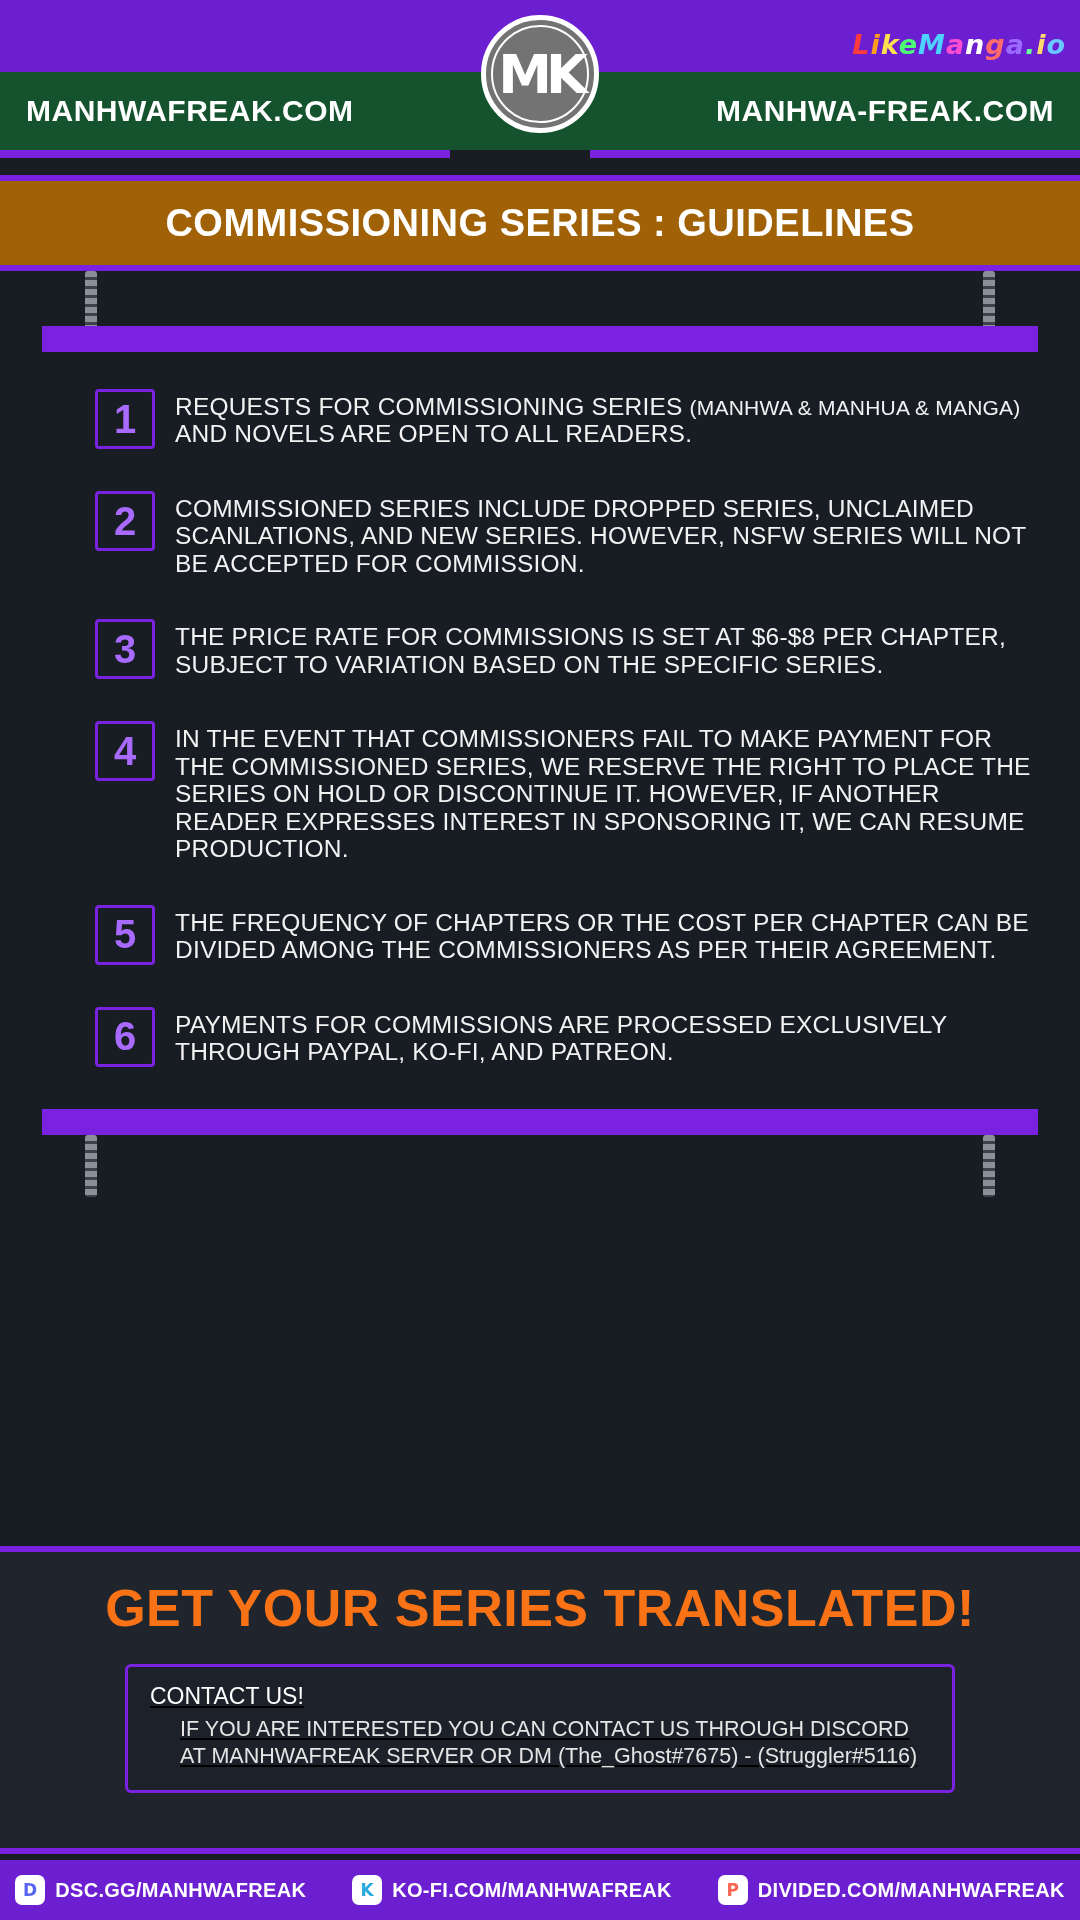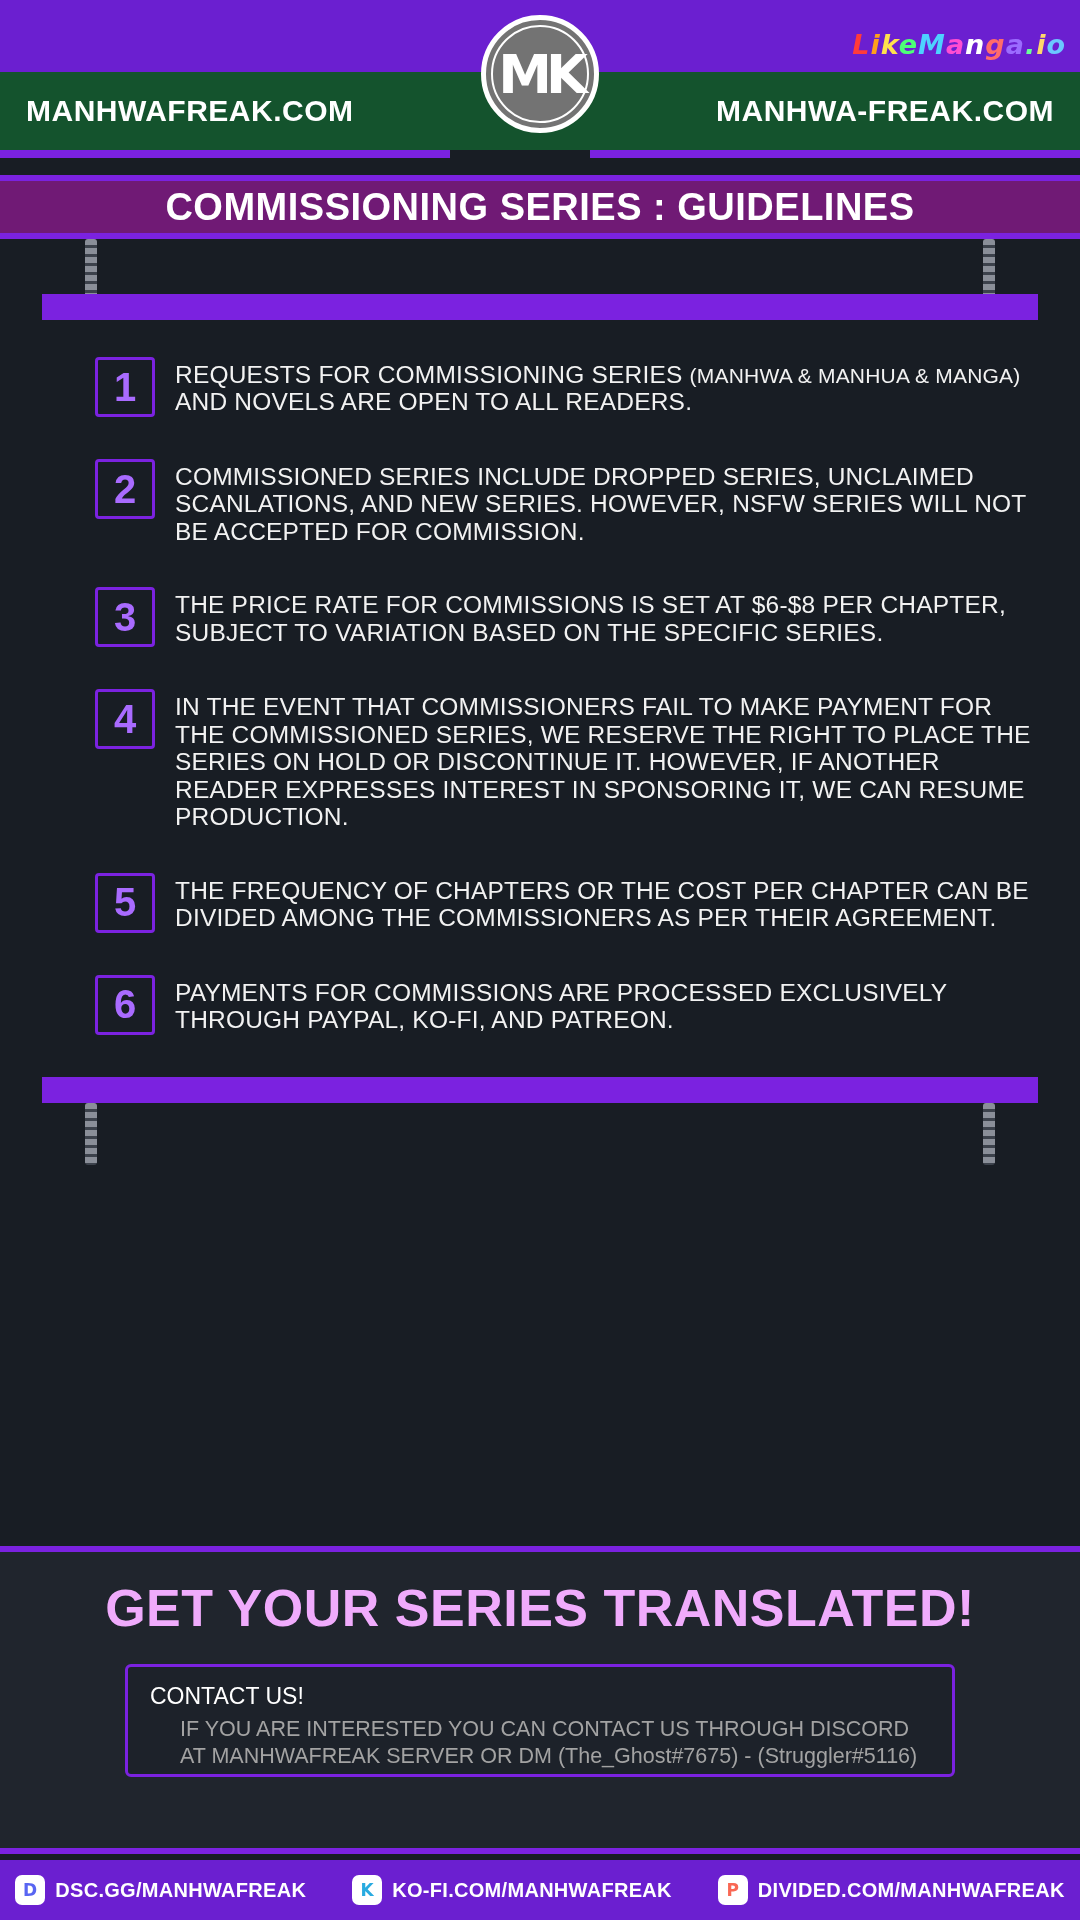--- a/index.html
+++ b/index.html
@@ -110,22 +110,22 @@
     font-size: 54px;
     font-weight: bold;
     font-family: "DejaVu Sans", sans-serif;
     letter-spacing: -6px;
   }
 
   
   .title-band {
     position: relative;
     width: 1080px;
-    height: 64px;
-    background: #701a75;
+    height: 96px;
+    background: #a16207;
     border-top: 6px solid #7b22e0;
     border-bottom: 6px solid #7b22e0;
     margin-top: 15px;
     display: flex;
     align-items: center;
     justify-content: center;
   }
   .title-text {
     color: #ffffff;
     font-size: 38px;
@@ -210,40 +210,41 @@
     bottom: 66px;
     width: 1080px;
     height: 308px;
     background: #20252d;
     border-top: 6px solid #7b22e0;
     border-bottom: 6px solid #7b22e0;
     padding-top: 26px;
   }
   .cta-title {
     text-align: center;
-    color: #f0abfc;
+    color: #f97316;
     font-size: 52px;
     font-weight: bold;
     letter-spacing: 0.5px;
   }
   .contact-box {
     margin: 26px auto 14px;
     width: 830px;
     border: 3px solid #7b22e0;
     border-radius: 6px;
-    padding: 16px 22px 4px;
+    padding: 16px 22px 20px;
     background: #1d222a;
+    text-decoration: underline;
   }
   .contact-title {
     color: #ffffff;
     font-size: 23px;
     margin-bottom: 6px;
   }
   .contact-line {
-    color: #a3a3a3;
+    color: #e5e5e5;
     font-size: 21.5px;
     line-height: 1.25;
     padding-left: 30px;
   }
 
   
   .social-bar {
     position: absolute;
     left: 0;
     bottom: 0;

